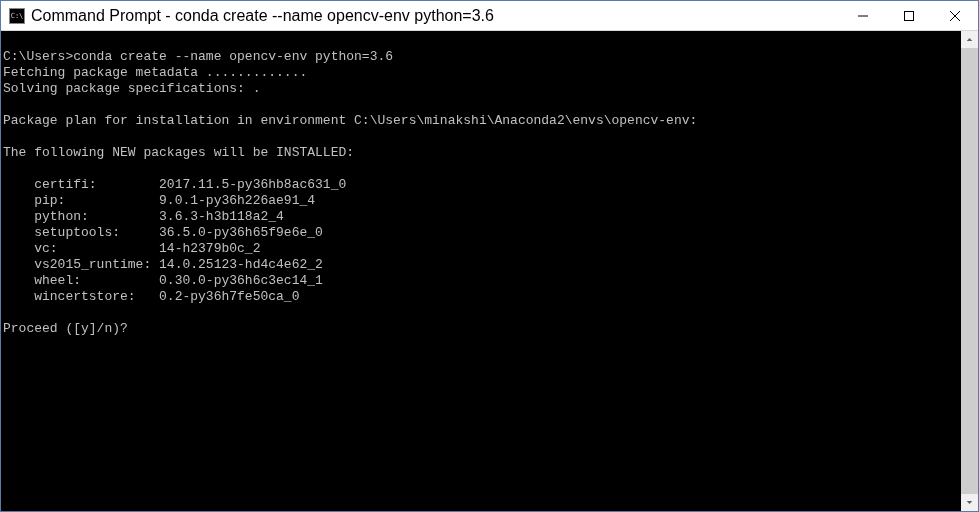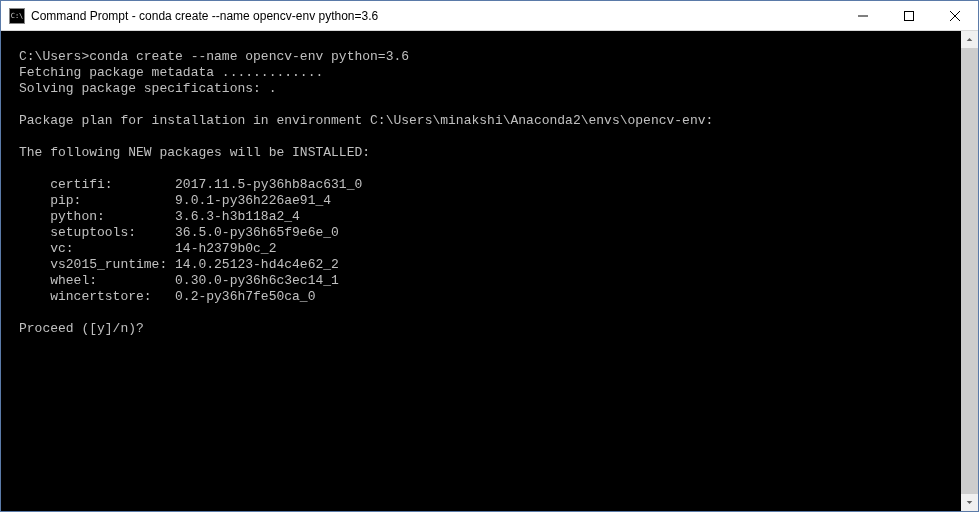--- a/index.html
+++ b/index.html
@@ -33,21 +33,21 @@
       background: #000;
       border: 1px solid #888;
       display: flex;
       align-items: center;
       justify-content: center;
       font-size: 7px;
       color: #ccc;
       font-family: Consolas, monospace;
     }
     .titlebar-text {
-      font-size: 12px;
+      font-size: 16px;
       color: #000;
       flex: 1;
     }
     .titlebar-buttons {
       display: flex;
       height: 100%;
     }
     .titlebar-btn {
       width: 46px;
       height: 100%;
@@ -62,21 +62,21 @@
       display: flex;
       background: #000;
     }
     .terminal {
       flex: 1;
       background: #000;
       color: #c0c0c0;
       font-family: Consolas, 'Courier New', monospace;
       font-size: 13px;
       line-height: 16px;
-      padding: 2px 18px;
+      padding: 2px 2px;
       white-space: pre;
       overflow: hidden;
     }
     .scrollbar {
       width: 17px;
       background: #f0f0f0;
       display: flex;
       flex-direction: column;
     }
     .scroll-arrow {

